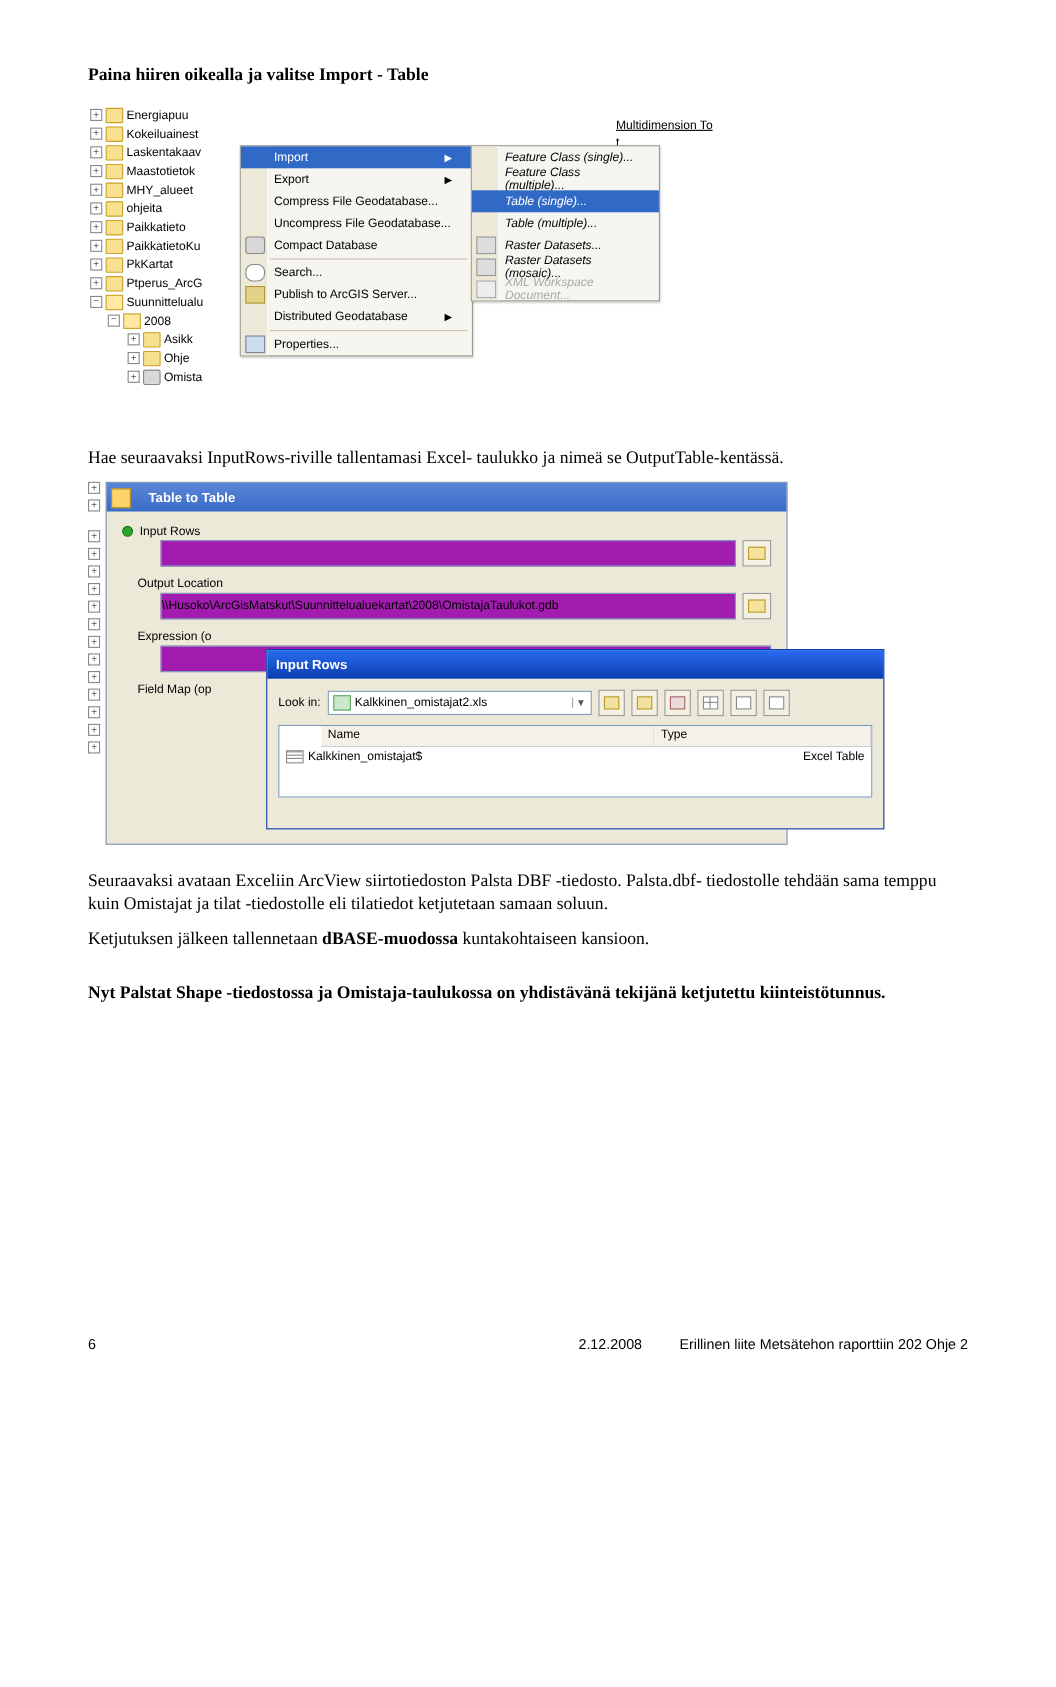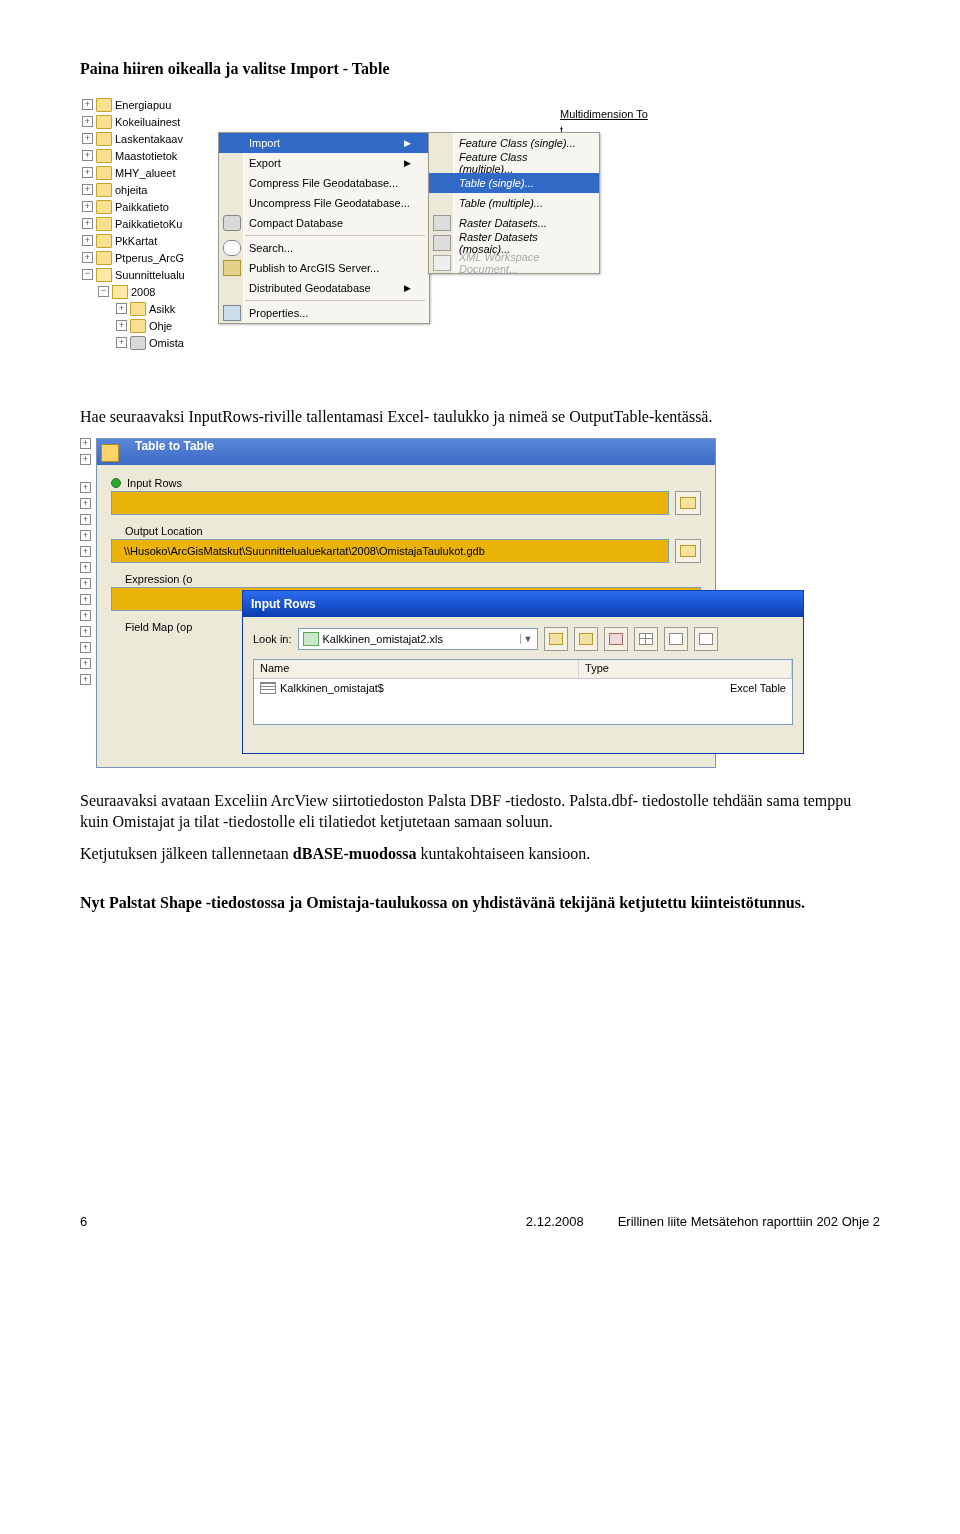--- a/index.html
+++ b/index.html
@@ -98,33 +98,33 @@
     position:absolute; left:0; top:0; width:14px;
   }
   .plus-col .p { width:9px;height:9px;border:1px solid #888;margin-bottom:5px;
     font-size:9px;line-height:8px;text-align:center;color:#555;background:#fff;}
   .dlg1 {
     position:absolute; left:16px; top:0; width:618px; height:328px;
     background:#ece9d8; border:1px solid #7a94b8;
   }
   .dlg1-title {
     height:26px; background:linear-gradient(#5a86d8,#3a6bc6);
-    color:#fff; font-weight:bold; display:flex; align-items:flex-start;
+    color:#fff; font-weight:bold; display:flex; align-items:center;
     padding-left:38px; font-size:12px;
   }
   .dlg1-title .t-icon { position:absolute;left:4px;top:5px;width:16px;height:16px;
     background:#ffd36b;border:1px solid #b08a1f;}
   .dlg1-body { padding:12px 14px 0 14px; }
   .fld { margin-bottom:10px; }
   .fld .lbl { display:flex; align-items:center; margin-bottom:2px; }
   .fld .dot { width:8px;height:8px;border-radius:50%;background:#29a729;border:1px solid #1c7b1c;margin-right:6px;}
   .fld .nolabeldot { width:14px;display:inline-block;}
   .row-in { display:flex; gap:6px; align-items:center; }
-  .txt { flex:1; height:20px; border:1px solid #7f9db9; background:#eab308;
-    padding:1px 12px; font-size:11px; line-height:20px; overflow:hidden;}
+  .txt { flex:1; height:20px; border:1px solid #7f9db9; background:#a21caf;
+    padding:1px 0; font-size:11px; line-height:20px; overflow:hidden;margin-left:35px;}
   .btn-ic { width:24px;height:22px;border:1px solid #999;background:#f4f1e3;
     display:flex;align-items:center;justify-content:center;}
   .ic-open { width:14px;height:10px;background:#f6e39b;border:1px solid #b99c2f;}
 
   .dlg2 {
     position:absolute; left:162px; top:152px; width:560px; height:162px;
     background:#ece9d8; border:1px solid #0b3db0;
   }
   .dlg2-title {
     height:26px;
@@ -144,21 +144,21 @@
     display:flex;align-items:center;justify-content:center;}
   .tb-btn .g{width:12px;height:10px;background:#f2e2a2;border:1px solid #b99c2f;}
   .tb-btn.del .g{background:#eadada;border-color:#a66;}
   .tb-btn.grid .g{background:#fff;border:1px solid #888;background-image:
     linear-gradient(#888,#888),linear-gradient(#888,#888);
     background-size:100% 1px,1px 100%;background-position:0 50%,50% 0;background-repeat:no-repeat;}
   .tb-btn.grid2 .g{background:#fff;border:1px solid #888;}
   .list-box {
     border:1px solid #7f9db9; background:#fff; height:64px;
   }
-  .list-head { display:flex; height:18px; border-bottom:1px solid #c7c7c7;}
+  .list-head { display:flex; height:18px; border-bottom:1px solid #c7c7c7;margin-left:38px;}
   .list-head .col { padding:2px 6px; border-right:1px solid #d4d4d4;
     background:#f4f2e8; }
   .list-head .col.c1{flex:0 0 58%;} .list-head .col.c2{flex:1;}
   .list-row { display:flex; height:18px; }
   .list-row .cell { padding:2px 6px; display:flex; align-items:center; gap:4px;}
   .list-row .cell.c1{flex:0 0 58%;} .list-row .cell.c2{flex:1;justify-content:flex-end;}
   .tbl-ic { width:14px;height:10px;background:#fff;border:1px solid #888;
     background-image:linear-gradient(#888,#888),linear-gradient(#888,#888),linear-gradient(#888,#888);
     background-size:100% 1px;background-position:0 33%,0 66%,0 0;background-repeat:no-repeat;}
 

